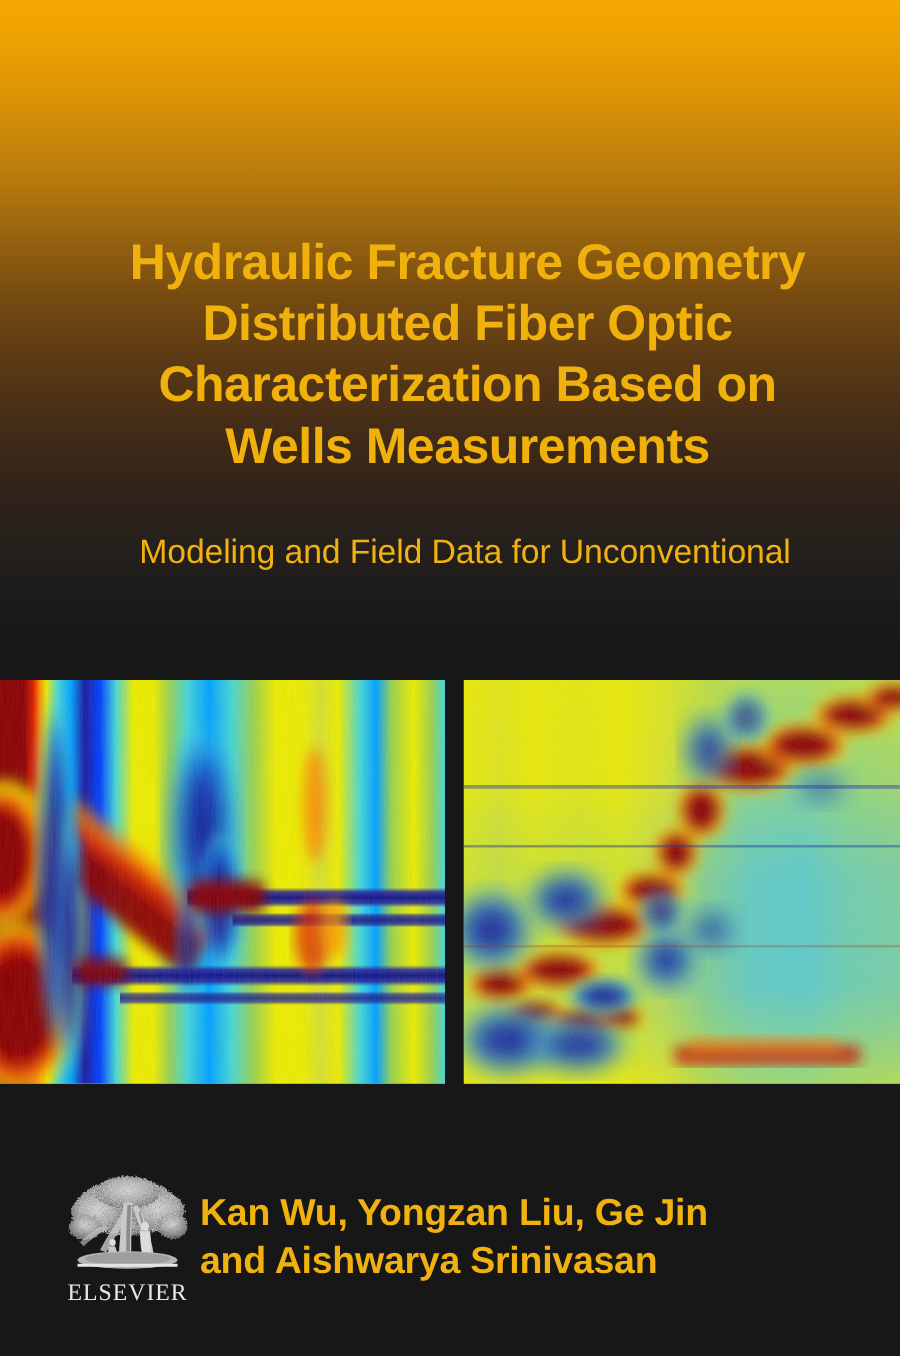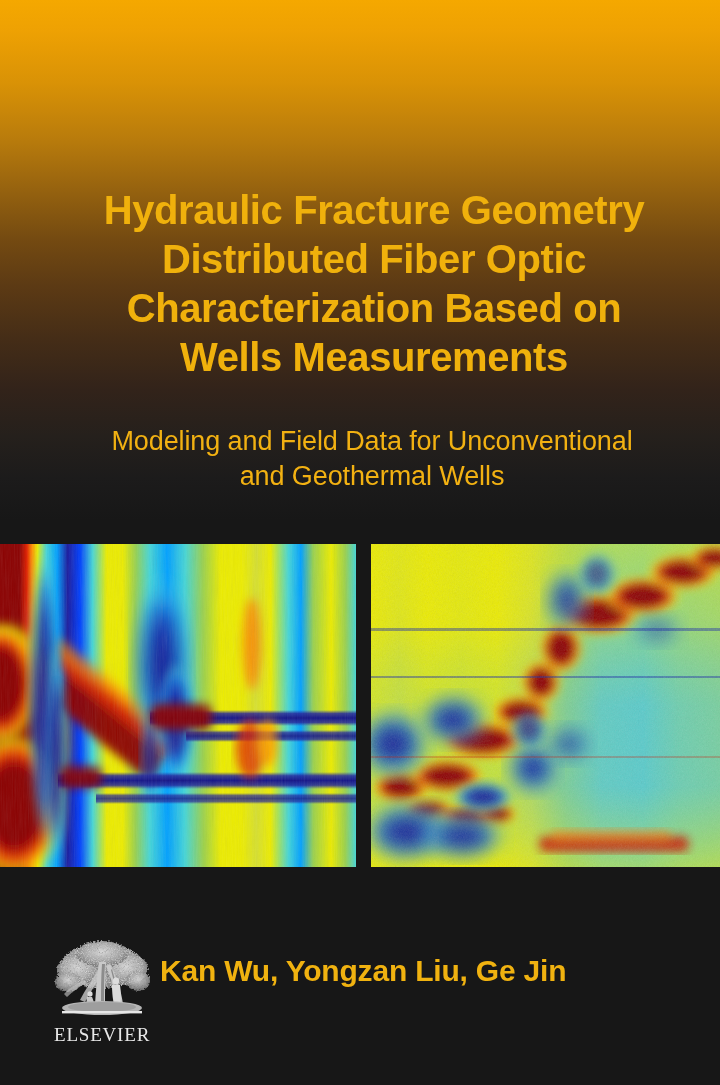--- a/index.html
+++ b/index.html
@@ -160,21 +160,20 @@
 
   <div class="title-block">
     <span class="title-line">Hydraulic Fracture Geometry</span>
     <span class="title-line">Distributed Fiber Optic</span>
     <span class="title-line">Characterization Based on</span>
     <span class="title-line">Wells Measurements</span>
   </div>
 
   <div class="subtitle-block">
     <span class="subtitle-line">Modeling and Field Data for Unconventional</span>
-    <span class="subtitle-line">and Geothermal Wells</span>
   </div>
 
   <div class="panels">
 
     <div class="panel panel-left">
       <svg viewBox="0 0 356 323" preserveAspectRatio="none">
         <defs>
 
           <linearGradient id="jetH" x1="0" y1="0" x2="1" y2="0">
             <stop offset="0.00" stop-color="#8b0000"></stop>
@@ -464,17 +463,18 @@
           <ellipse cx="48" cy="72" rx="40" ry="7" fill="#b5b5b5"></ellipse>
           <ellipse cx="48" cy="71" rx="34" ry="5" fill="#8f8f8f" opacity="0.6"></ellipse>
           <rect x="8" y="75" width="80" height="2.4" fill="#e6e6e6"></rect>
         </g>
       </svg>
       <span class="elsevier-wordmark">ELSEVIER</span>
     </div>
 
     <div class="authors-block">
       <span class="author-line">Kan Wu, Yongzan Liu, Ge Jin</span>
+      <span class="author-line">and Aishwarya Srinivasan</span>
     </div>
 
   </div>
 
 </div>
 
 </body></html>

